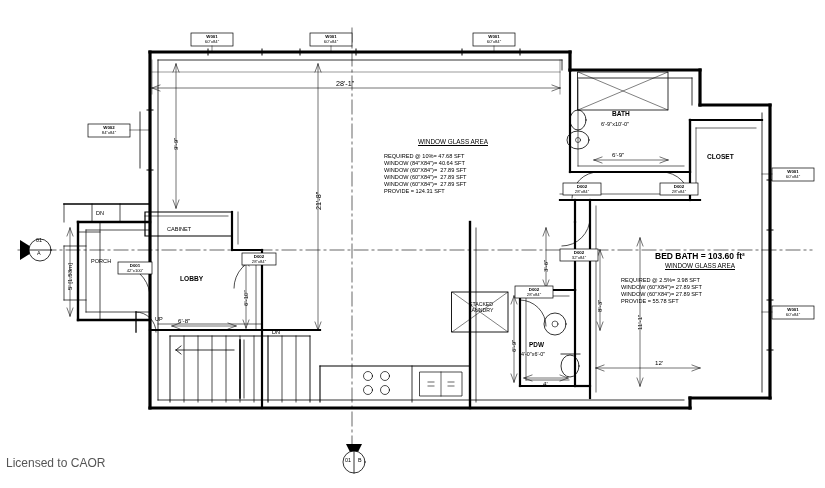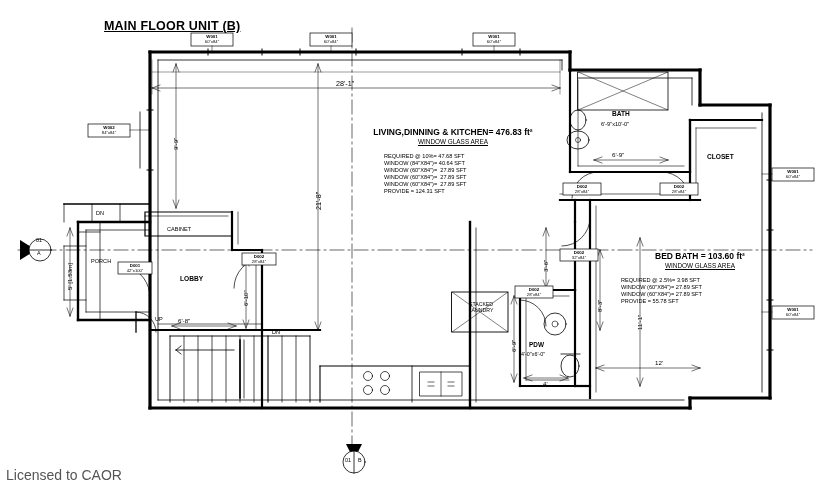--- a/index.html
+++ b/index.html
@@ -73,22 +73,22 @@
   .tagtext {
     font-size: 4.2px;
     text-align: center;
     line-height: 1.15;
   }
   .tagtext b { font-size: 4.4px; }
   .rot90 { transform: rotate(-90deg); }
   .footer {
     position: absolute;
     left: 6px;
-    bottom: 5px;
-    font-size: 14px;
+    bottom: 18px;
+    font-size: 12px;
     color: #555;
     text-align: center;
   }
 </style>
 </head>
 <body>
 
 <div class="stage">
 
   <svg class="plan" viewBox="0 0 825 488">
@@ -347,23 +347,21 @@
       <rect x="563" y="183" width="38" height="12" stroke-width="0.7" fill="#fff"></rect>
       <rect x="660" y="183" width="38" height="12" stroke-width="0.7" fill="#fff"></rect>
       <rect x="560" y="249" width="38" height="12" stroke-width="0.7" fill="#fff"></rect>
       <rect x="515" y="286" width="38" height="12" stroke-width="0.7" fill="#fff"></rect>
       <rect x="242" y="253" width="34" height="12" stroke-width="0.7" fill="#fff"></rect>
       <rect x="118" y="262" width="34" height="12" stroke-width="0.7" fill="#fff"></rect>
 
     </g>
   </svg>
 
-  <div class="txt title" style="left:104px; top:20px;">MAIN FLOOR UNIT (B)</div>
-
-  <div class="txt roomname" style="left:358px; top:128px; width:190px;"><span>LIVING,DINNING &amp; KITCHEN</span><span>= 476.83 ft²</span></div>
+
   <div class="txt roomsub" style="left:358px; top:139px; width:190px;">WINDOW GLASS AREA</div>
   <div class="txt roomspec" style="left:384px; top:153px;">REQUIRED @ 10%= 47.68 SFT</div>
   <div class="txt roomspec" style="left:384px; top:160px;">WINDOW (84"X84")= 40.64 SFT</div>
   <div class="txt roomspec" style="left:384px; top:167px;">WINDOW (60"X84")=  27.89 SFT</div>
   <div class="txt roomspec" style="left:384px; top:174px;">WINDOW (60"X84")=  27.89 SFT</div>
   <div class="txt roomspec" style="left:384px; top:181px;">WINDOW (60"X84")=  27.89 SFT</div>
   <div class="txt roomspec" style="left:384px; top:188px;">PROVIDE = 124.31 SFT</div>
 
   <div class="txt roomname" style="left:620px; top:252px; width:160px;"><span>BED BATH</span> <span>= 103.60 ft²</span></div>
   <div class="txt roomsub" style="left:620px; top:263px; width:160px;">WINDOW GLASS AREA</div>

